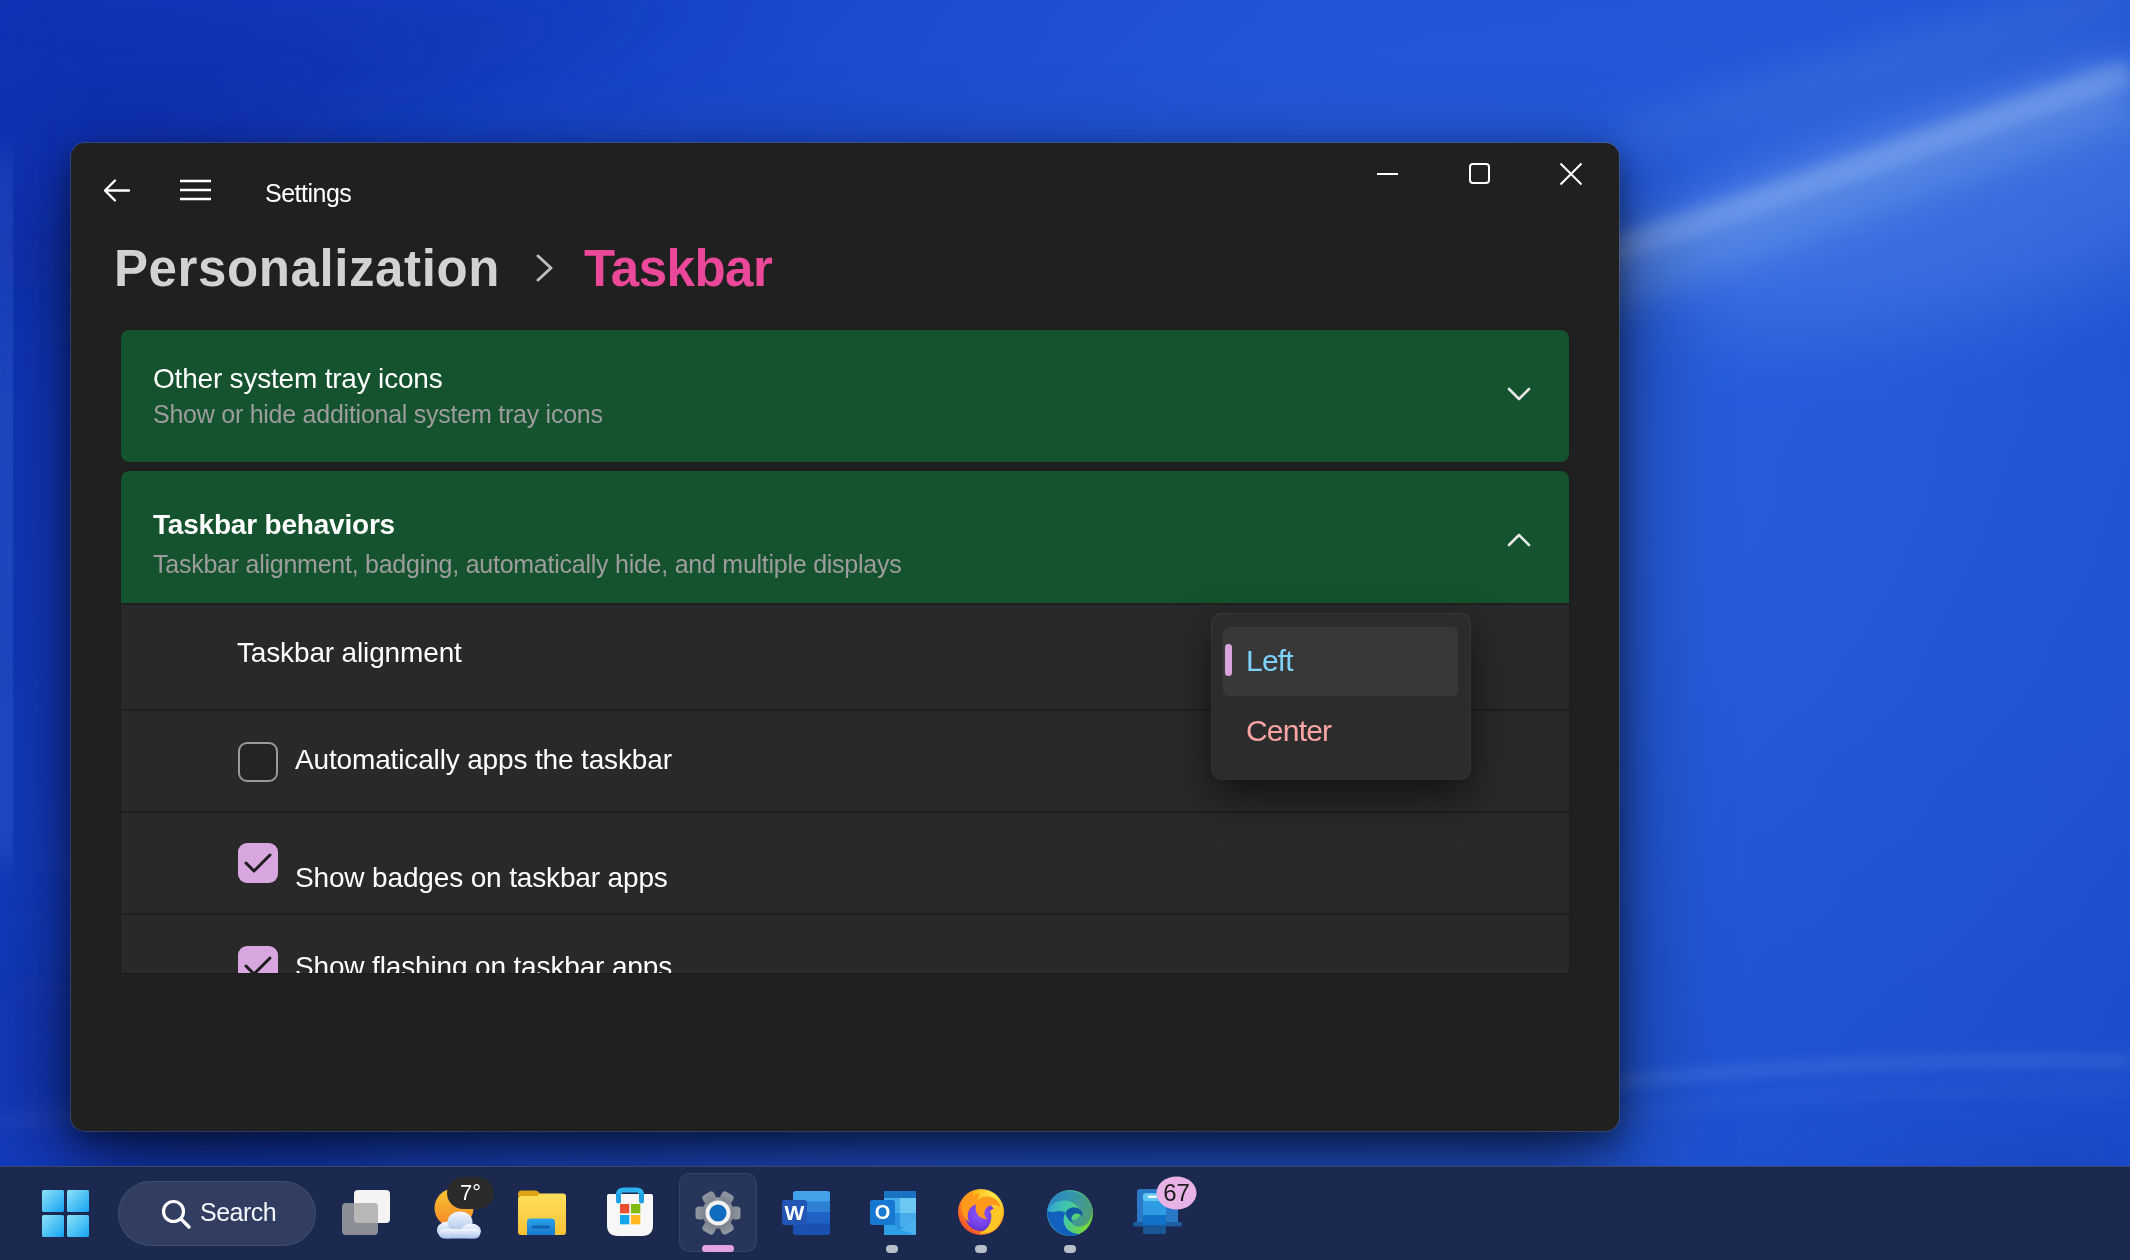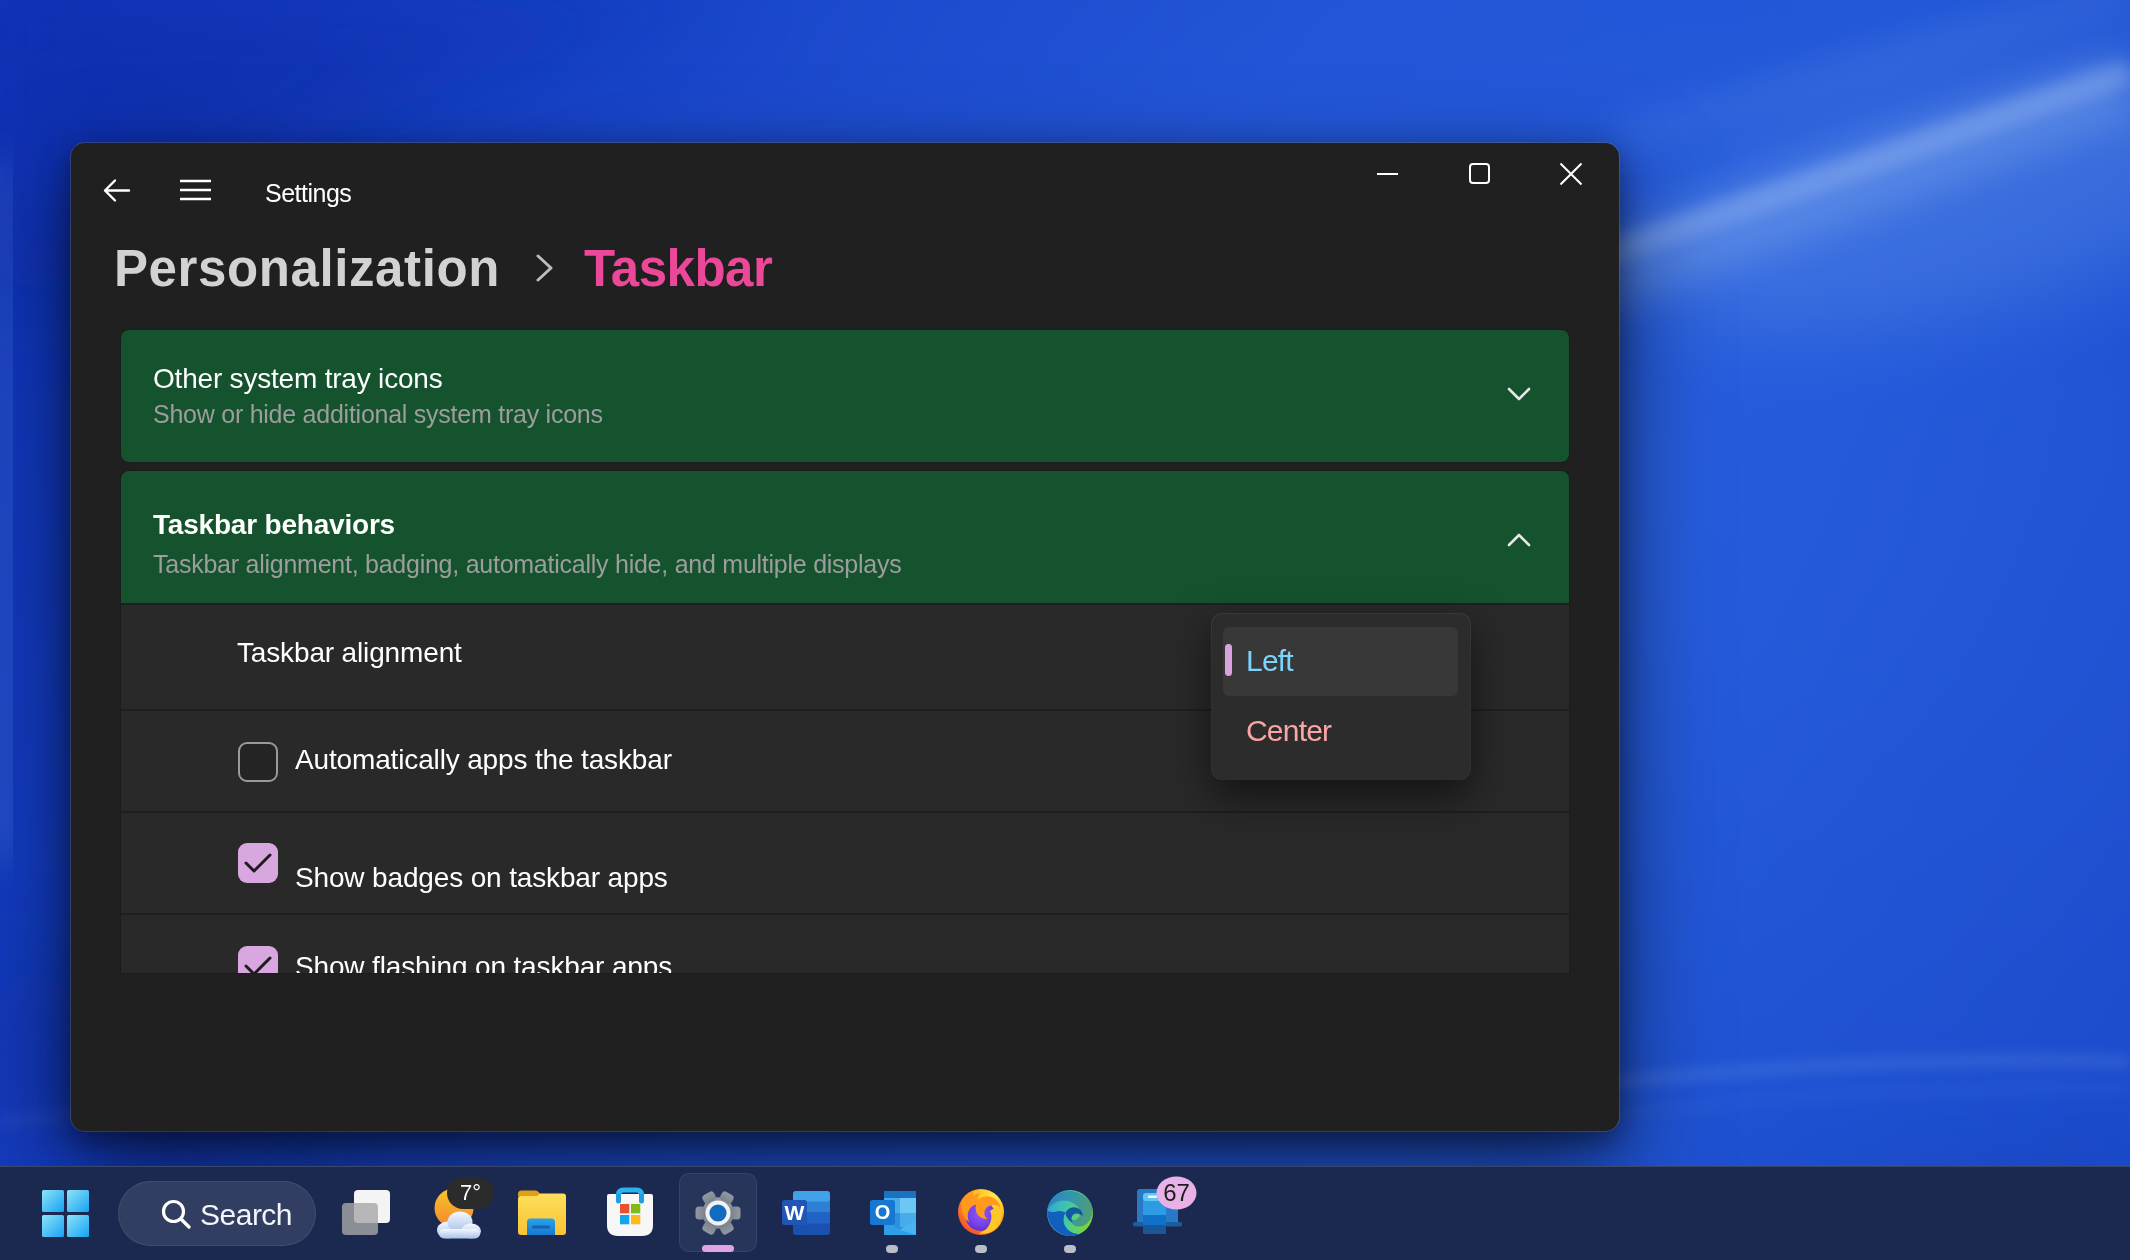--- a/index.html
+++ b/index.html
@@ -173,21 +173,21 @@
       <rect x="25" y="0" width="22" height="22" rx="1.5" fill="url(#wg)"></rect>
       <rect x="0" y="25" width="22" height="22" rx="1.5" fill="url(#wg)"></rect>
       <rect x="25" y="25" width="22" height="22" rx="1.5" fill="url(#wg)"></rect>
     </svg>
 
     <div class="pill" style="left:118px;top:14px;width:198px;height:65px;background:rgba(255,255,255,0.10);box-shadow:inset 0 0 0 1px rgba(255,255,255,0.08);"></div>
     <svg class="tb" style="left:160px;top:31px" width="32" height="32" viewBox="0 0 32 32">
       <circle cx="13.5" cy="13.5" r="10" stroke="#fff" stroke-width="3.2" fill="none"></circle>
       <path d="M21 21 L29 29" stroke="#fff" stroke-width="3.4" stroke-linecap="round"></path>
     </svg>
-    <div class="tb" style="left:200px;top:31px;font-size:30px;color:#f2f5fa;letter-spacing:-0.5px;">Search</div>
+    <div class="tb" style="left:200px;top:31px;font-size:25px;color:#f2f5fa;letter-spacing:-0.5px;">Search</div>
 
     <svg class="tb" style="left:340px;top:21px" width="52" height="50" viewBox="0 0 52 50">
       <rect x="14" y="2" width="36" height="33" rx="4" fill="#f4f4f4"></rect>
       <rect x="2" y="15" width="36" height="32" rx="4" fill="#a8a8a8" opacity="0.8"></rect>
     </svg>
 
     <svg class="tb" style="left:433px;top:10px" width="62" height="62" viewBox="0 0 62 62">
       <defs>
         <linearGradient id="sun" x1="0" y1="0" x2="0" y2="1">
           <stop offset="0" stop-color="#f6c62e"></stop>

